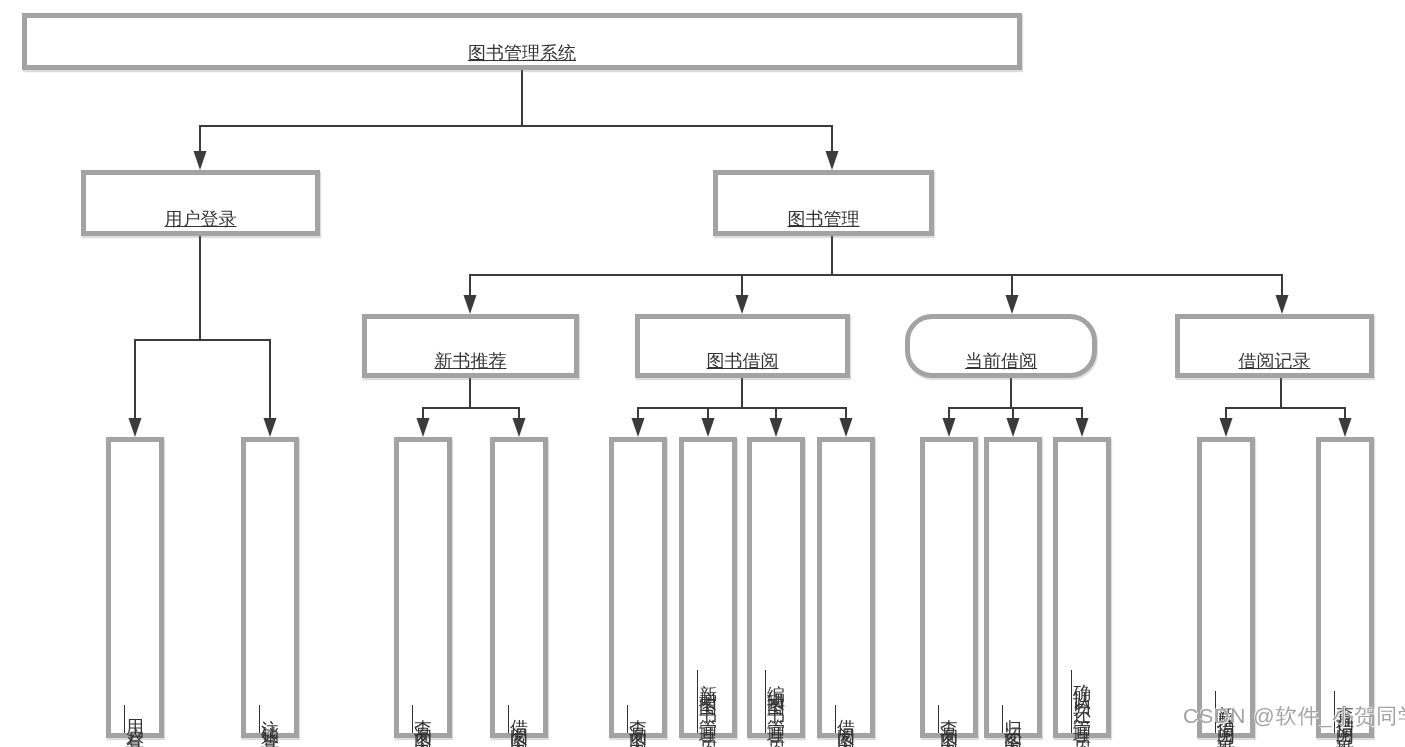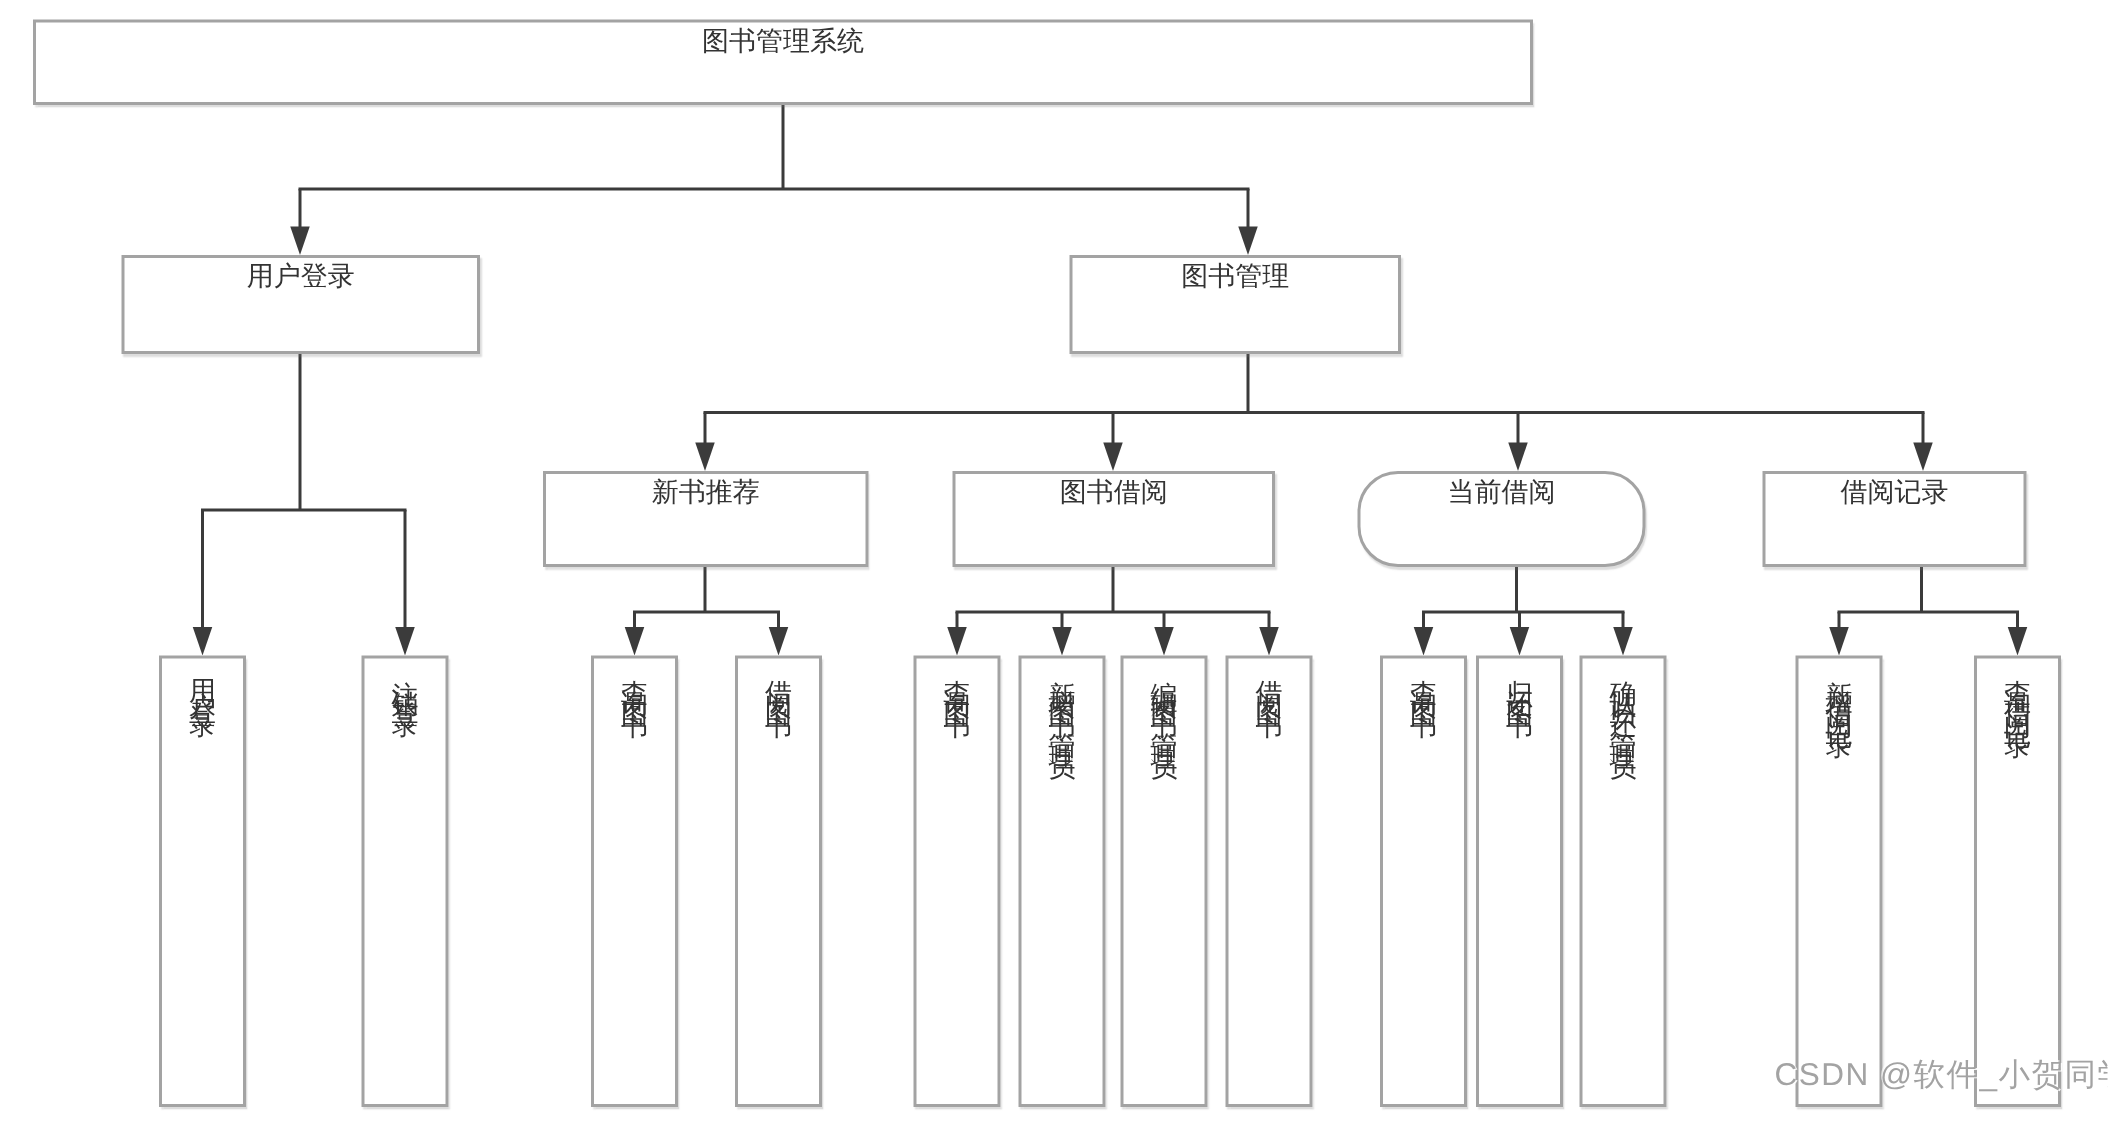--- a/index.html
+++ b/index.html
@@ -16,28 +16,29 @@
   }
   #connector-layer {
     position: absolute; left: 0; top: 0;
     width: 1405px; height: 747px;
     z-index: 0;
   }
   .box {
     position: absolute;
     box-sizing: border-box;
     background: #ffffff;
-    border: 2px solid #a3a3a3;
+    border: 5px solid #a3a3a3;
     color: #333333;
     display: flex;
-    align-items: flex-start;
+    align-items: flex-end;
     justify-content: center;
     font-size: 18px;
     z-index: 1;
     box-shadow: 1px 2px 1px rgba(120,120,120,0.25);
+    text-decoration: underline;
   }
   .leaf .label-v {
     writing-mode: vertical-rl;
     text-orientation: mixed;
     letter-spacing: 7px;
     line-height: 1;
     white-space: nowrap;
   }
   .root-box { font-size: 18px; }
   .watermark {
@@ -147,21 +148,21 @@
 
   <div class="box" style="left:362px; top:314px; width:217px; height:64px;">
     <span>新书推荐</span>
   </div>
   <div class="box" style="left:635px; top:314px; width:215px; height:64px;">
     <span>图书借阅</span>
   </div>
   <div class="box" style="left:905px; top:314px; width:192px; height:64px;border-radius:27px;">
     <span>当前借阅</span>
   </div>
-  <div class="box" style="left:1175px; top:314px; width:176px; height:64px;">
+  <div class="box" style="left:1175px; top:314px; width:199px; height:64px;">
     <span>借阅记录</span>
   </div>
 
   <div class="box leaf" style="left:106px; top:437px; width:58px; height:301px;">
     <span class="label-v">用户登录</span>
   </div>
   <div class="box leaf" style="left:241px; top:437px; width:58px; height:301px;">
     <span class="label-v">注销登录</span>
   </div>
 

